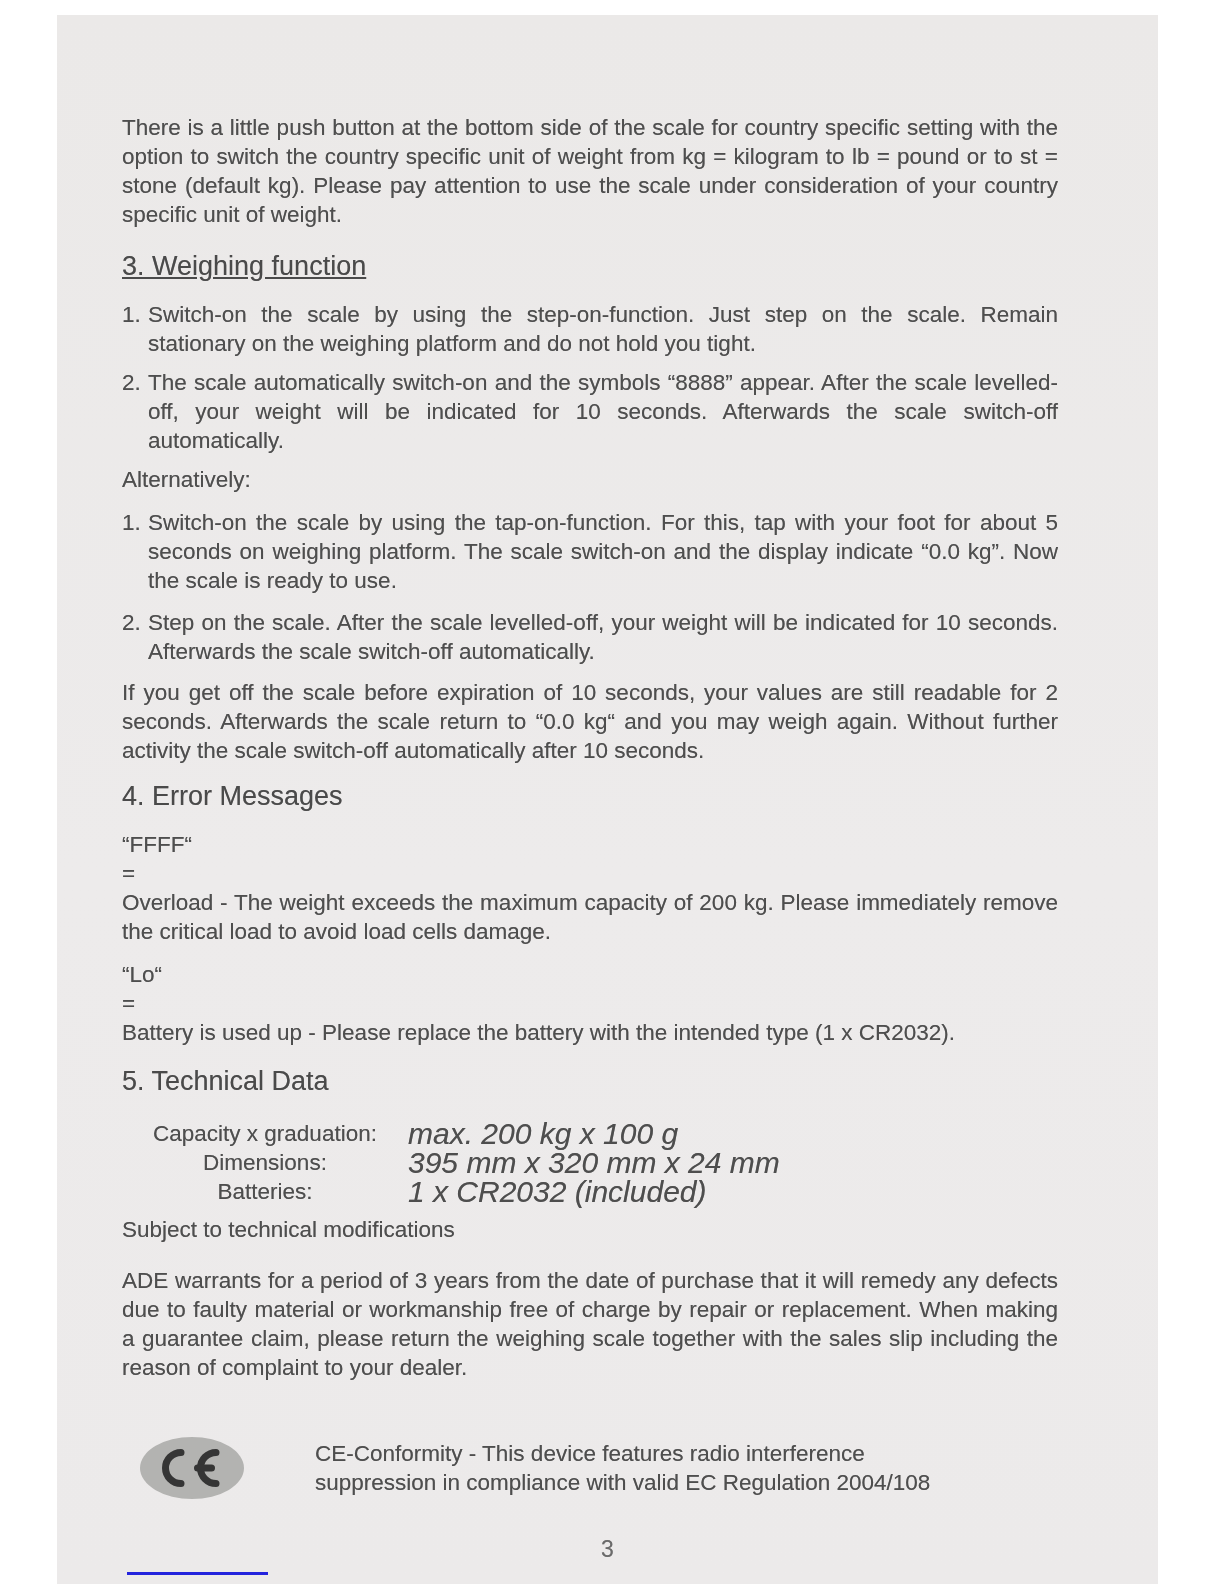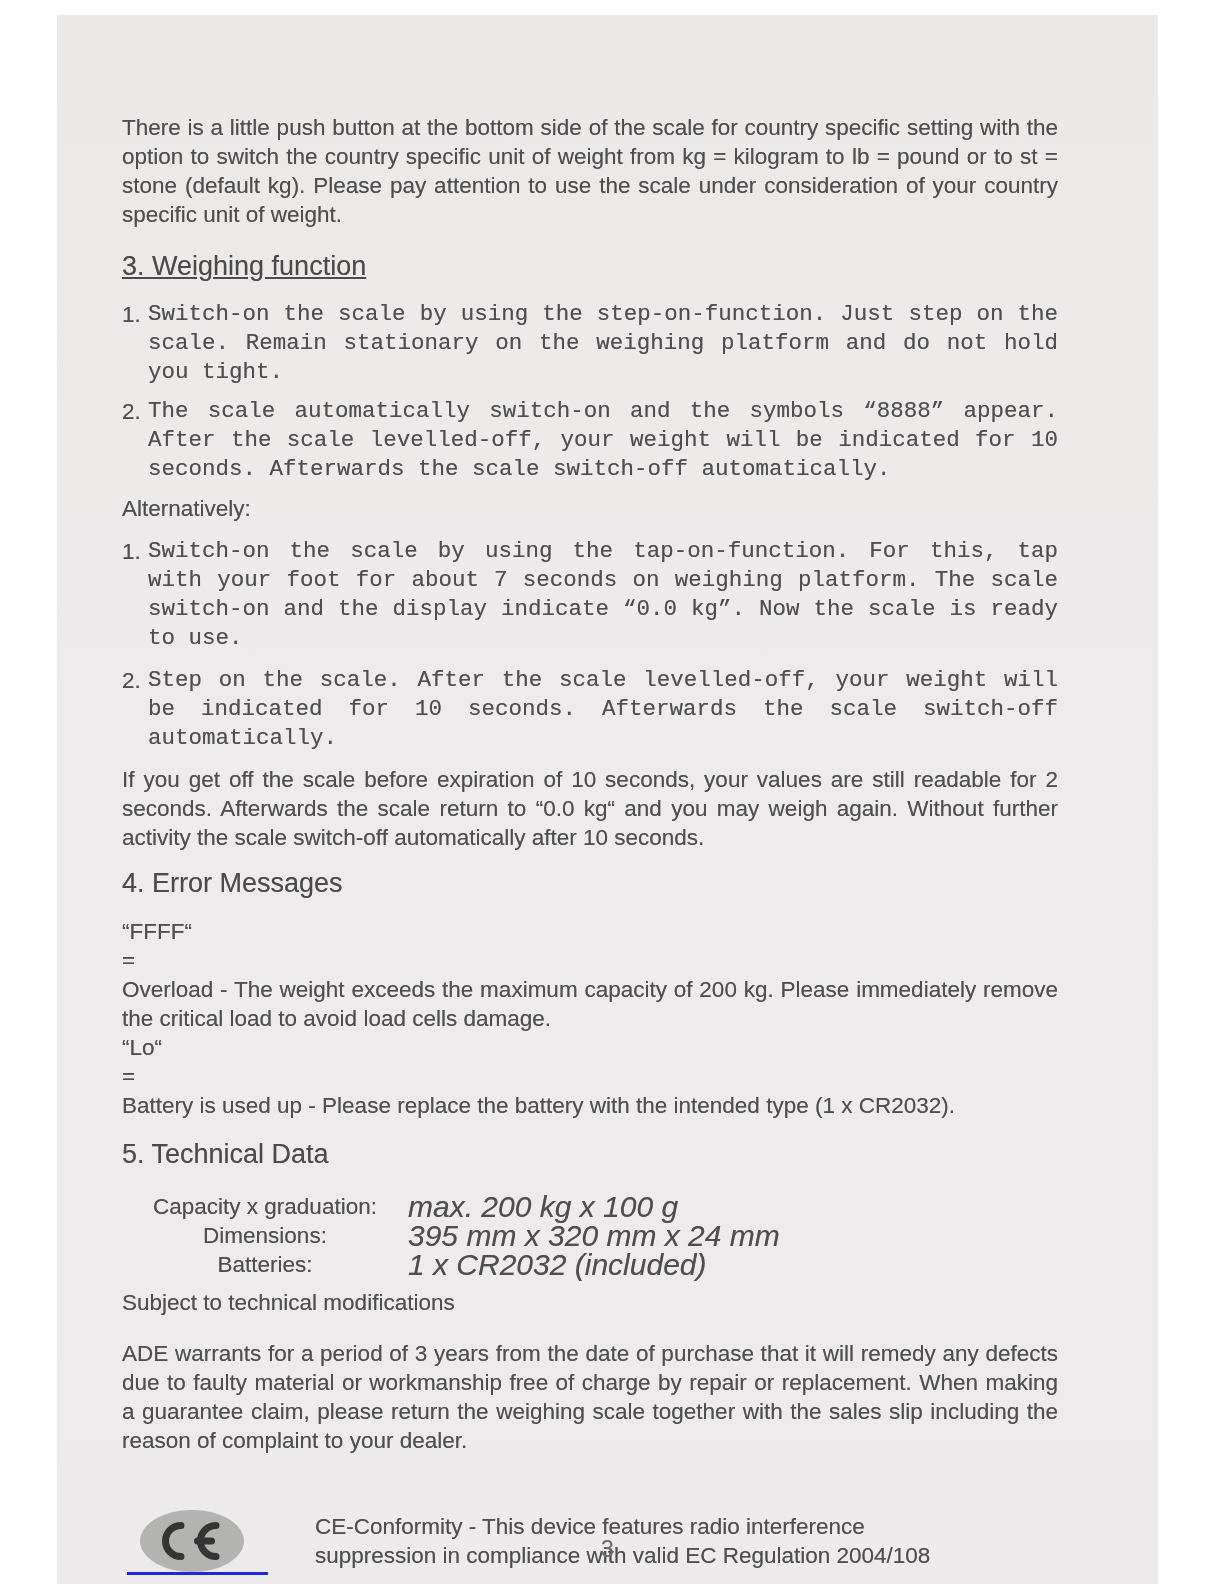--- a/index.html
+++ b/index.html
@@ -34,36 +34,36 @@
     text-shadow:0 0 0.6px rgba(74,74,74,.5);
   }
   .h-weighing { margin-top:21px;text-decoration:underline; }
   .h-errors   { margin-top:15px; }
   .h-tech     { margin-top:18px; }
   .h-warranty { margin-top:21px; }
 
   .li { display:flex; }
   .li .num { flex:none; width:26px; font-size:22.5px; line-height:29px;
              text-shadow:0 0 0.6px rgba(78,78,78,.55); }
-  .li .body { flex:1;font-family:Liberation Mono, monospace; }
+  .li .body { flex:1; }
   .li-1 { margin-top:18px; }
   .li-2 { margin-top:10px; }
   .alt-label { margin-top:10px; text-align:left; }
   .ali-1 { margin-top:14px; }
   .ali-2 { margin-top:13px; }
   .note { margin-top:12px; }
 
   .err { display:flex;flex-direction:column; }
   .err .code { flex:none; width:115px; font-size:22.5px; line-height:29px;
                text-align:left; text-shadow:0 0 0.6px rgba(78,78,78,.55); }
   .err .eq   { flex:none; width:81px;  font-size:22.5px; line-height:29px;
                text-shadow:0 0 0.6px rgba(78,78,78,.55); }
   .err .etext { flex:1; }
   .err-1 { margin-top:18px; }
-  .err-2 { }
+  .err-2 { margin-top:14px; }
 
   .tech { margin-top:22px; }
   .trow { display:flex; }
   .trow .tlabel { flex:none; width:286px; font-size:22.5px; line-height:29px;
                   text-align:center; text-shadow:0 0 0.6px rgba(78,78,78,.55); }
   .trow .tvalue { flex:1; font-size:30px; line-height:29px; text-align:left;
                   text-shadow:0 0 0.6px rgba(78,78,78,.55);font-style:italic; }
   .subject { margin-top:9px; text-align:left; }
 
   .warranty-p { margin-top:22px; }
@@ -99,21 +99,21 @@
     </div>
     <div class="li li-2">
       <span class="num">2.</span>
       <p class="body">The scale automatically switch-on and the symbols “8888” appear. After the scale levelled-off, your weight will be indicated for 10 seconds. Afterwards the scale switch-off automatically.</p>
     </div>
 
     <p class="alt-label">Alternatively:</p>
 
     <div class="li ali-1">
       <span class="num">1.</span>
-      <p class="body">Switch-on the scale by using the tap-on-function. For this, tap with your foot for about 7 seconds on weighing platform. The scale switch-on and the display indicate “0.0 kg”. Now the scale is ready to use.</p>
+      <p class="body">Switch-on the scale by using the tap-on-function. For this, tap with your foot for about 5 seconds on weighing platform. The scale switch-on and the display indicate “0.0 kg”. Now the scale is ready to use.</p>
     </div>
     <div class="li ali-2">
       <span class="num">2.</span>
       <p class="body">Step on the scale. After the scale levelled-off, your weight will be indicated for 10 seconds. Afterwards the scale switch-off automatically.</p>
     </div>
 
     <p class="note">If you get off the scale before expiration of 10 seconds, your values are still readable for 2 seconds. Afterwards the scale return to “0.0 kg“ and you may weigh again. Without further activity the scale switch-off automatically after 10 seconds.</p>
 
     <h2 class="h-errors">4. Error Messages</h2>
 

